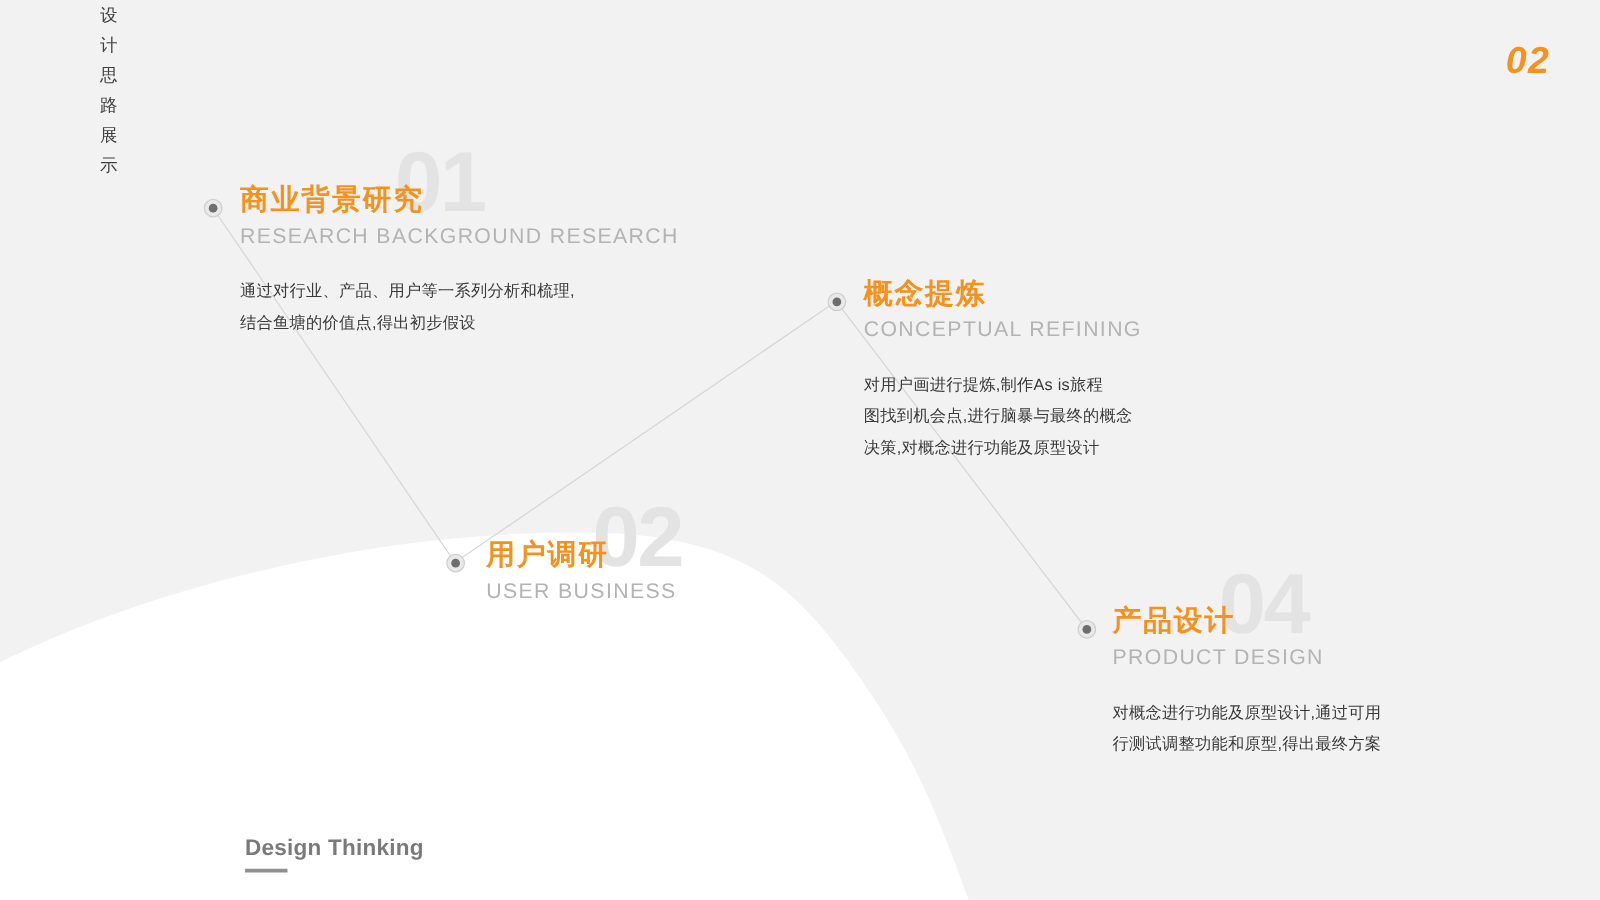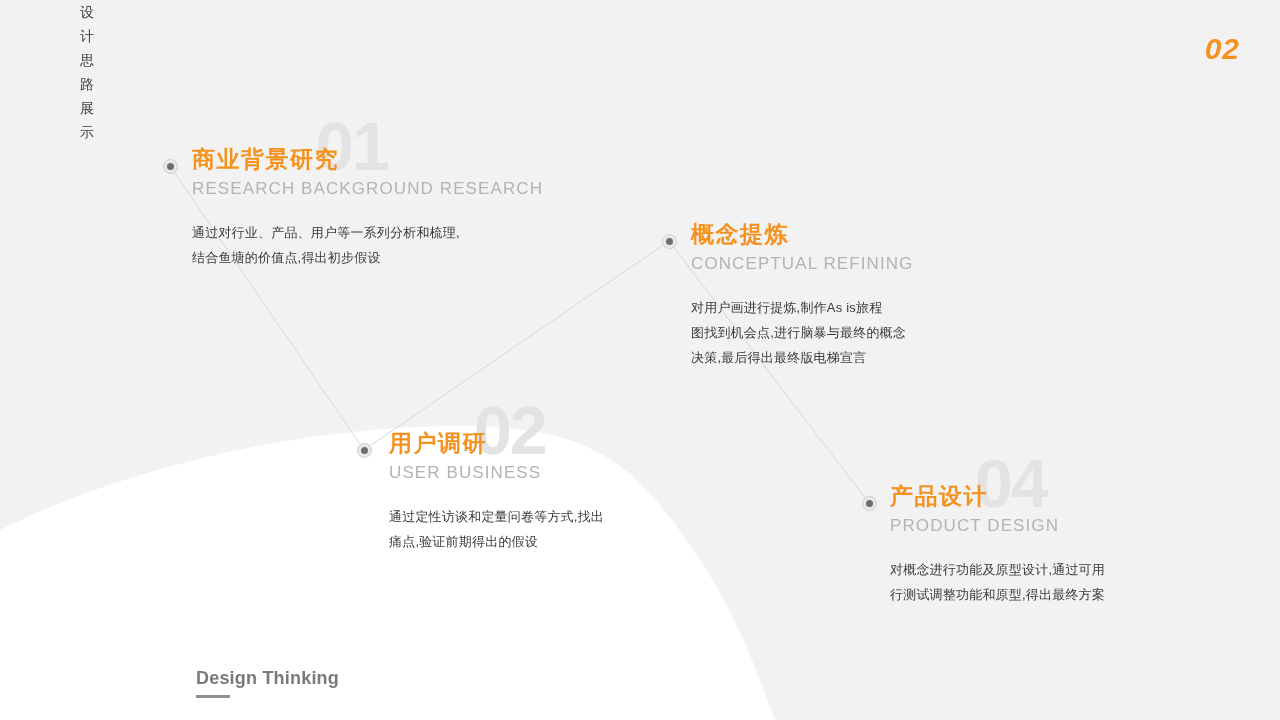--- a/index.html
+++ b/index.html
@@ -181,33 +181,31 @@
 结合鱼塘的价值点,得出初步假设</div>
     </div>
   </div>
 
   <div class="step" style="left:0; top:0;">
     <div class="step-marker" style="left:357px; top:443px;"></div>
     <div class="step-body" style="left:389px; top:430px; width:420px;">
       <div class="ghost-num" style="left:85px; top:-34px;">02</div>
       <div class="step-title">用户调研</div>
       <div class="step-subtitle">USER BUSINESS</div>
-      <div class="step-desc">通过定性访谈和定量问卷等方式,找出
-痛点,验证前期得出的假设</div>
     </div>
   </div>
 
   <div class="step" style="left:0; top:0;">
     <div class="step-marker" style="left:662px; top:234px;"></div>
     <div class="step-body" style="left:691px; top:221px; width:430px;">
       <div class="step-title">概念提炼</div>
       <div class="step-subtitle">CONCEPTUAL REFINING</div>
       <div class="step-desc">对用户画进行提炼,制作As is旅程
 图找到机会点,进行脑暴与最终的概念
-决策,最后得出最终版电梯宣言</div>
+决策,对概念进行功能及原型设计</div>
     </div>
   </div>
 
   <div class="step" style="left:0; top:0;">
     <div class="step-marker" style="left:862px; top:496px;"></div>
     <div class="step-body" style="left:890px; top:483px; width:430px;">
       <div class="ghost-num" style="left:85px; top:-34px;">04</div>
       <div class="step-title">产品设计</div>
       <div class="step-subtitle">PRODUCT DESIGN</div>
       <div class="step-desc">对概念进行功能及原型设计,通过可用

